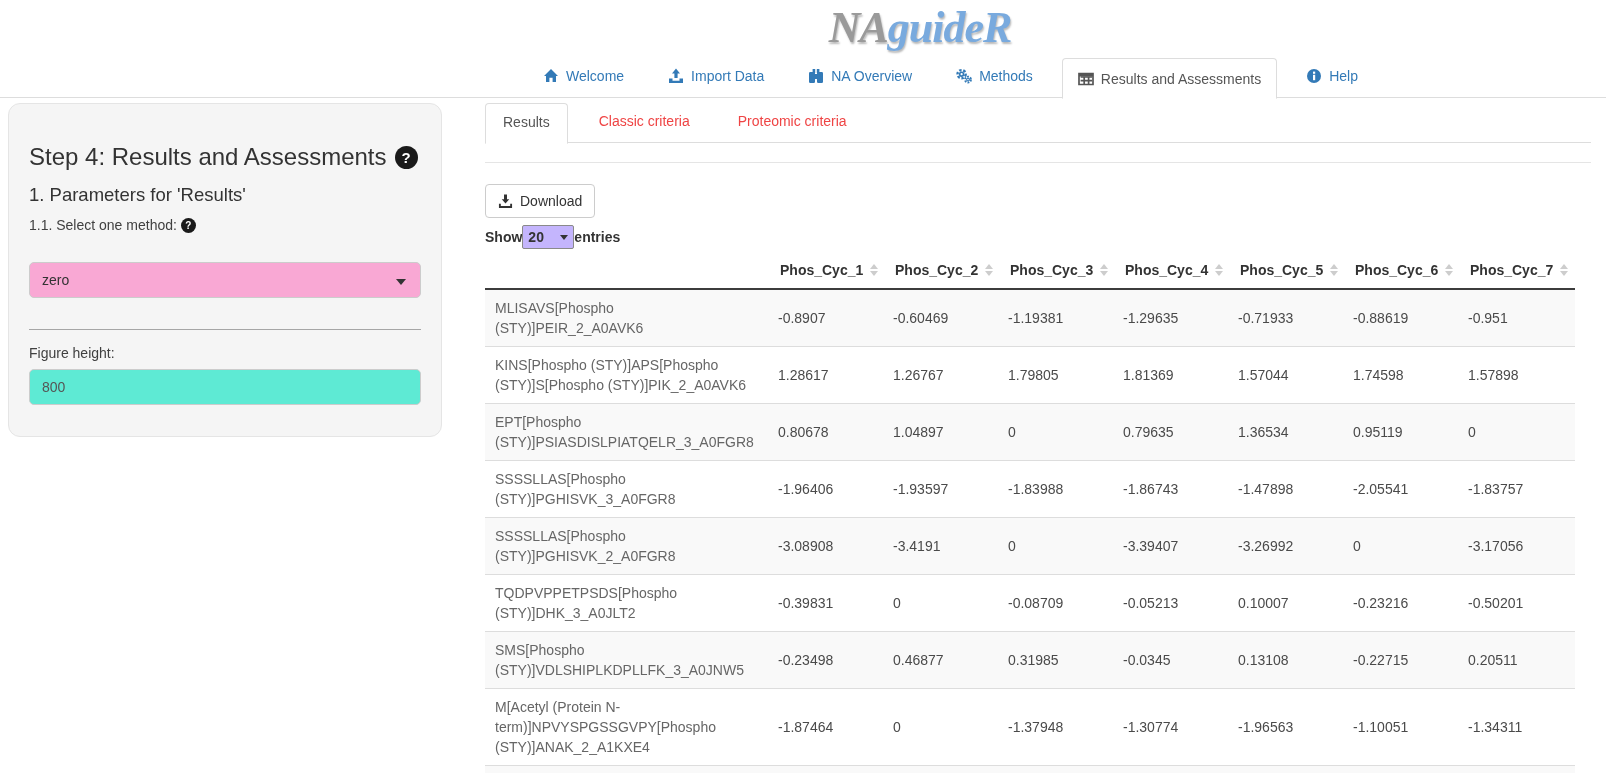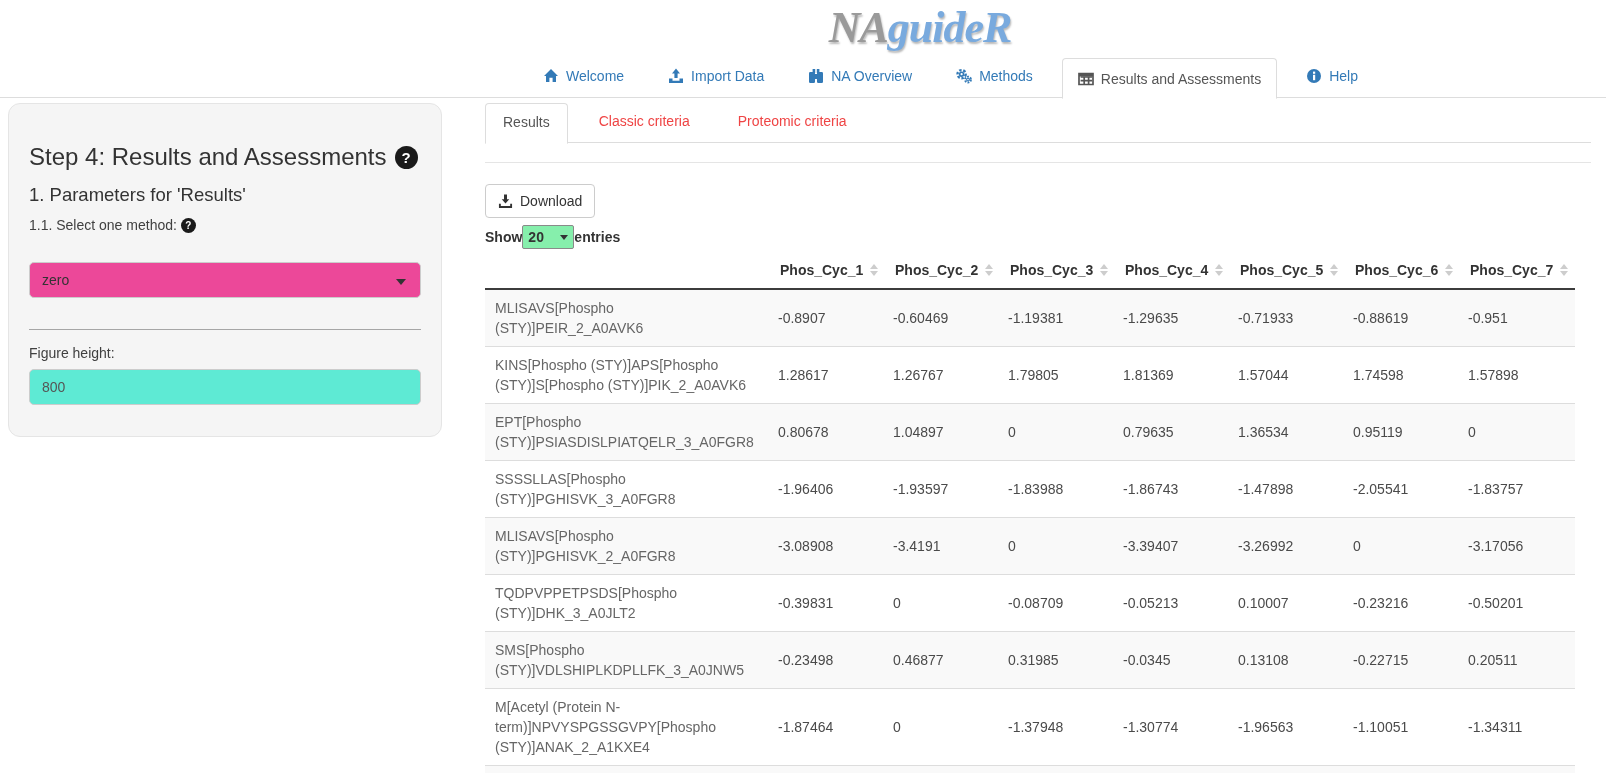--- a/index.html
+++ b/index.html
@@ -30,21 +30,21 @@
   .sidebar h2 { margin-top:19px; font-size:24px; font-weight:400; color:#333;
     display:flex; align-items:center; gap:8px; }
   .sidebar h3 { margin-top:13px; font-size:18.5px; font-weight:400; color:#333; }
   .q-circle { display:inline-flex; align-items:center; justify-content:center;
     background:#1a1a1a; color:#fff; border-radius:50%; font-weight:700; flex:none;
     cursor:pointer; }
   .q-big { width:23px; height:23px; font-size:15px; }
   .q-small { width:15px; height:15px; font-size:10px; margin-left:4px; vertical-align:-2px; }
   .method-label { margin-top:11px; font-size:14px; color:#404040;
     display:flex; align-items:center; }
-  .sel-box { margin-top:29px; height:36px; background:#ec4899; border:1px solid #ccc;
+  .sel-box { margin-top:29px; height:36px; background:#f9a8d4; border:1px solid #ccc;
     border-radius:5px; position:relative; line-height:34px; padding-left:12px;
     color:#333; cursor:pointer; }
   .sel-caret { position:absolute; right:14px; top:16px; width:0; height:0;
     border-left:5px solid transparent; border-right:5px solid transparent;
     border-top:6px solid #333; }
   .divider { margin-top:31px; border-top:1px solid #a6a6a6; }
   .fig-label { margin-top:15px; color:#404040; }
   .fig-input { margin-top:8px; width:100%; height:36px; border:1px solid #ccc;
     border-radius:5px; padding-left:12px; font-size:14px; color:#555;
     font-family:inherit; background:#5eead4; }
@@ -62,21 +62,21 @@
 
   .btn-download { margin-top:21px; display:inline-flex; align-items:center; gap:7px;
     background:#fff; border:1px solid #ccc; border-radius:4px; padding:6px 12px;
     font-size:14px; color:#333; font-family:inherit; cursor:pointer; height:34px; }
   .dl-ic { width:15px; height:15px; }
 
   .dt-length { margin-top:6px; font-weight:700; color:#333; display:flex;
     align-items:center; gap:0; height:26px; }
   .len-select { display:inline-flex; align-items:center; justify-content:space-between;
     width:52px; height:24px; border:1px solid #8a8a8a; border-radius:2px;
-    background:#86efac; padding:0 5px; font-weight:700; cursor:pointer; }
+    background:#c4b5fd; padding:0 5px; font-weight:700; cursor:pointer; }
   .len-caret { width:0; height:0; border-left:4px solid transparent;
     border-right:4px solid transparent; border-top:5px solid #333; }
 
   
   table.results { margin-top:2px; border-collapse:collapse; table-layout:fixed;
     width:1090px; }
   table.results col.name-col { width:285px; }
   table.results col.num-col { width:115px; }
   thead th { font-weight:700; color:#333; text-align:right;
     padding:10px 26px 10px 10px; border-bottom:2px solid #3c3c3c; position:relative; }
@@ -300,21 +300,21 @@
           <td class="rowname">SSSSLLAS[Phospho (STY)]PGHISVK_3_A0FGR8</td>
           <td class="num">-1.96406</td>
           <td class="num">-1.93597</td>
           <td class="num">-1.83988</td>
           <td class="num">-1.86743</td>
           <td class="num">-1.47898</td>
           <td class="num">-2.05541</td>
           <td class="num">-1.83757</td>
         </tr>
         <tr>
-          <td class="rowname">MLISAVS[Phospho (STY)]PGHISVK_2_A0FGR8</td>
+          <td class="rowname">SSSSLLAS[Phospho (STY)]PGHISVK_2_A0FGR8</td>
           <td class="num">-3.08908</td>
           <td class="num">-3.4191</td>
           <td class="num">0</td>
           <td class="num">-3.39407</td>
           <td class="num">-3.26992</td>
           <td class="num">0</td>
           <td class="num">-3.17056</td>
         </tr>
         <tr>
           <td class="rowname">TQDPVPPETPSDS[Phospho (STY)]DHK_3_A0JLT2</td>

